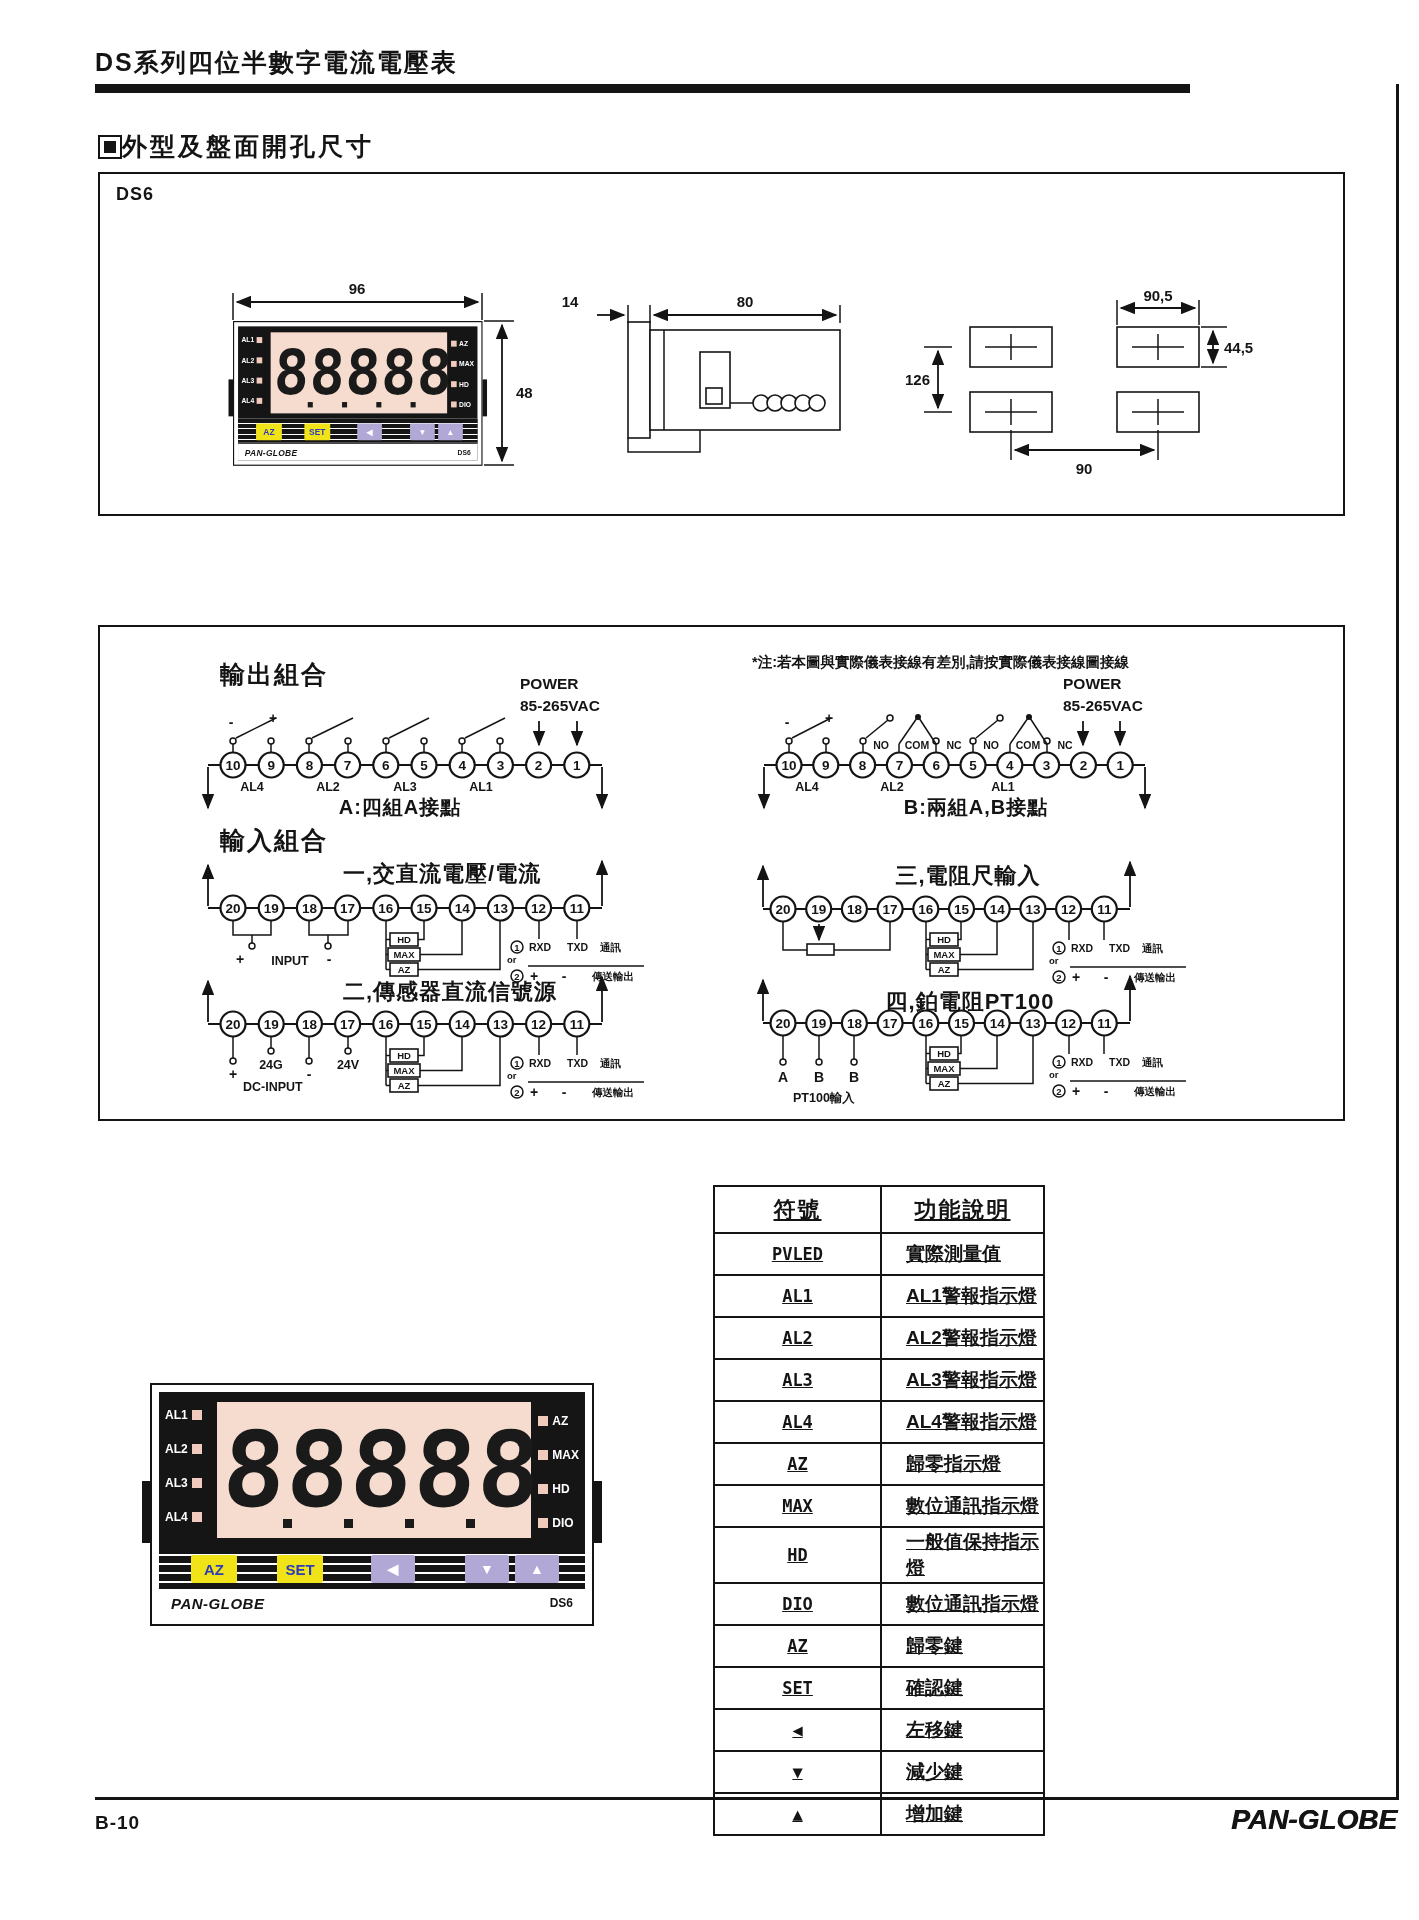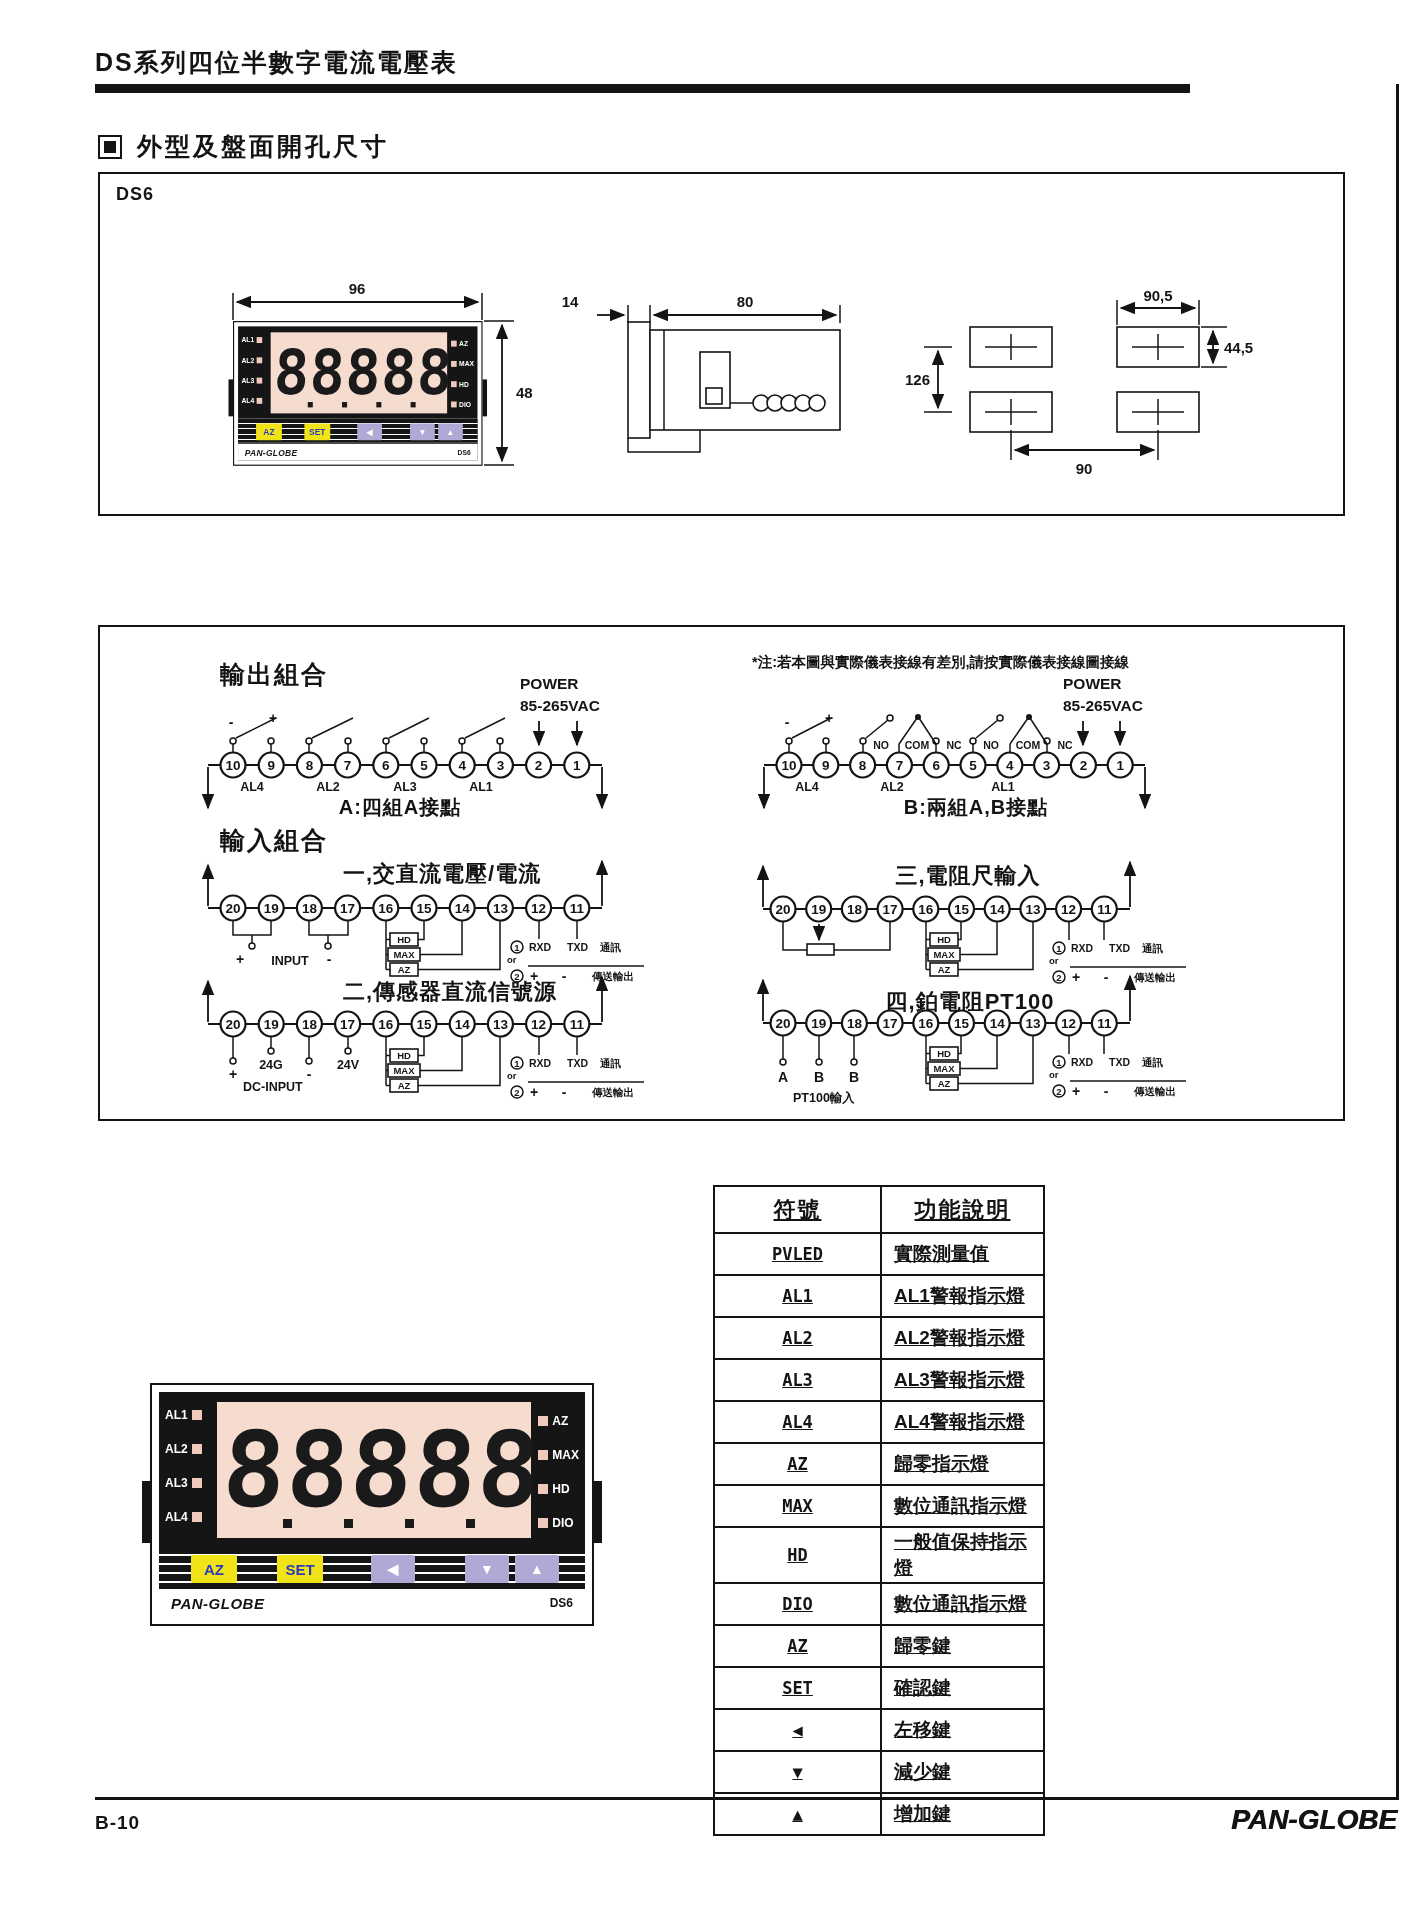--- a/index.html
+++ b/index.html
@@ -1,21 +1,21 @@
 <!DOCTYPE html>
 <html><head>
 <meta charset="utf-8">
 <style>
   html,body{margin:0;padding:0;background:#fff;}
   .page{position:relative;width:1419px;height:1920px;background:#fff;overflow:hidden;
         font-family:"Liberation Sans",sans-serif;color:#141414;}
   .title{position:absolute;left:95px;top:46px;font-size:25px;font-weight:bold;letter-spacing:2px;}
   .title-rule{position:absolute;left:95px;top:84px;width:1095px;height:9px;background:#141414;}
   .right-border{position:absolute;left:1396px;top:84px;width:3px;height:1715px;background:#141414;}
-  .sec-head{position:absolute;left:98px;display:flex;align-items:center;gap:15px;
+  .sec-head{position:absolute;left:98px;display:flex;align-items:center;
             font-size:25px;font-weight:bold;letter-spacing:3px;}
   .sec-head .sq{width:20px;height:20px;border:2px solid #141414;position:relative;flex:0 0 auto;}
   .sec-head .sq::after{content:"";position:absolute;left:4px;top:4px;width:12px;height:12px;background:#141414;}
   #sec1{top:130px}#sec2{top:574px}#sec3{top:1134px}
   .frame{position:absolute;left:98px;border:2.5px solid #141414;background:#fff;box-sizing:content-box;}
   #dim-box{top:172px;width:1243px;height:340px;}
   #wire-box{top:625px;width:1243px;height:492px;}
   #dim-box .model{position:absolute;left:16px;top:10px;font-size:18px;font-weight:bold;letter-spacing:1px;}
   svg{display:block}
   svg text{font-family:"Liberation Sans",sans-serif;fill:#141414;font-weight:bold}
@@ -68,21 +68,21 @@
   .brand-strip .model{font-size:12px;font-weight:bold;}
   #meter-small-slot{position:absolute;left:233px;top:321px;width:444px;height:243px;
                     transform:scale(0.562,0.596);transform-origin:0 0;}
   
   .func-table{position:absolute;left:713px;top:1185px;border-collapse:collapse;background:#fff;}
   .func-table th,.func-table td{border:2px solid #141414;text-decoration:underline;}
   .func-table th{height:43px;font-size:22px;font-weight:bold;letter-spacing:2px;}
   th.sym-h{width:163px;} th.desc-h{width:159px;}
   td.sym{height:38px;text-align:center;font-size:17px;font-weight:bold;
          font-family:"DejaVu Sans Mono","DejaVu Sans",monospace;}
-  td.desc{padding-left:12px;font-size:19px;font-weight:bold;}
+  td.desc{padding-left:24px;font-size:19px;font-weight:bold;}
   
   .footer-rule{position:absolute;left:95px;top:1797px;width:1304px;height:3px;background:#141414;}
   .page-num{position:absolute;left:95px;top:1812px;font-size:19px;font-weight:bold;letter-spacing:1px;}
   .footer-logo{position:absolute;right:22px;top:1804px;font-size:28px;font-weight:bold;font-style:italic;
                text-shadow:0.6px 0 #141414;}
 </style>
 </head>
 <body>
 
 <div class="page">

